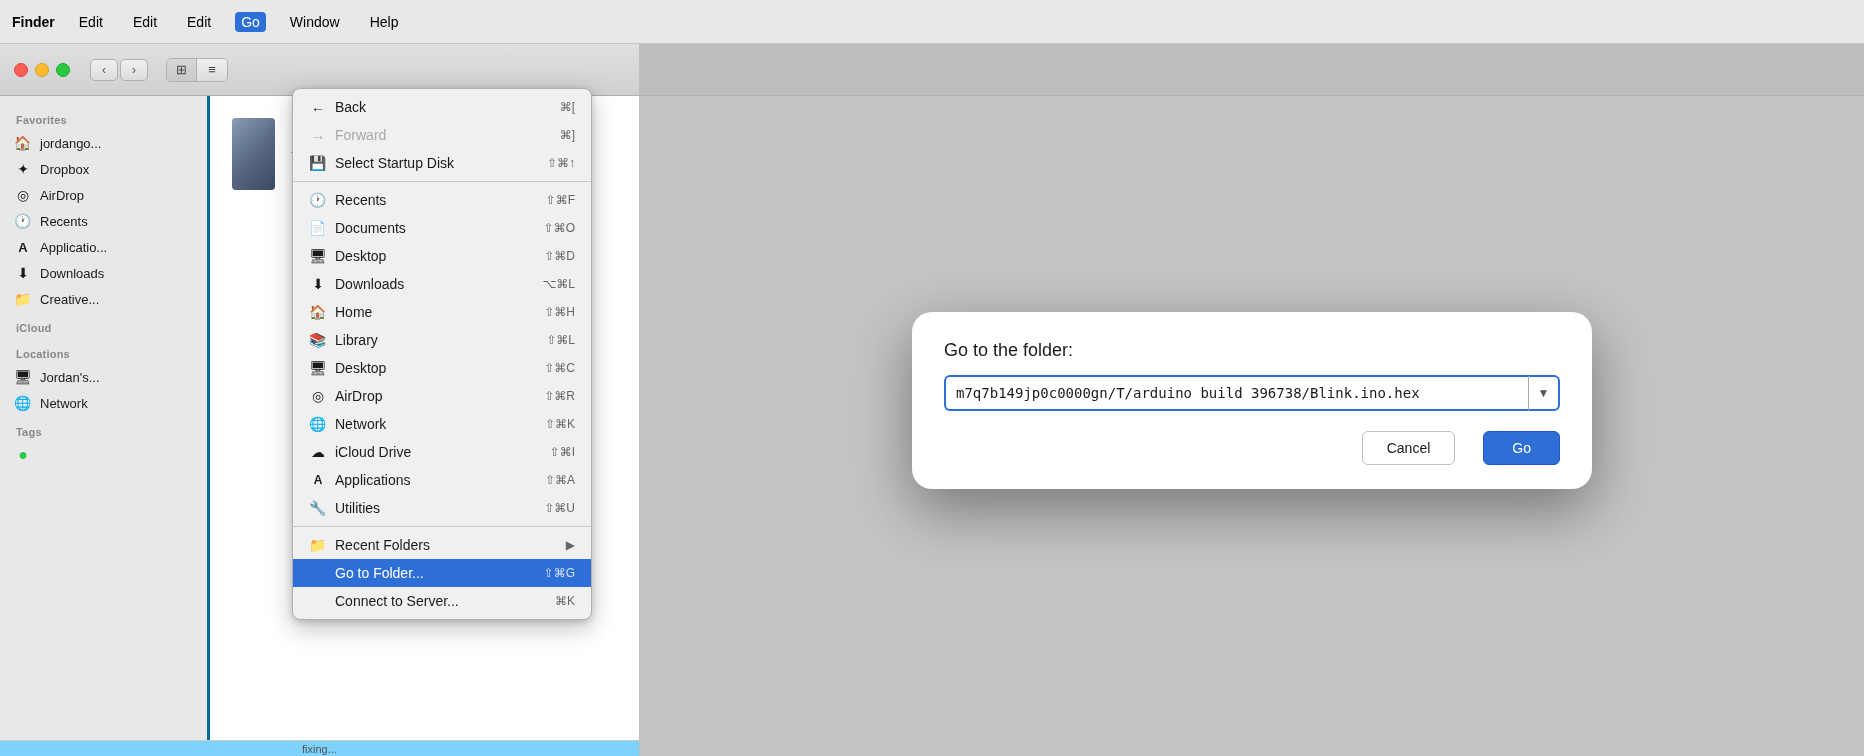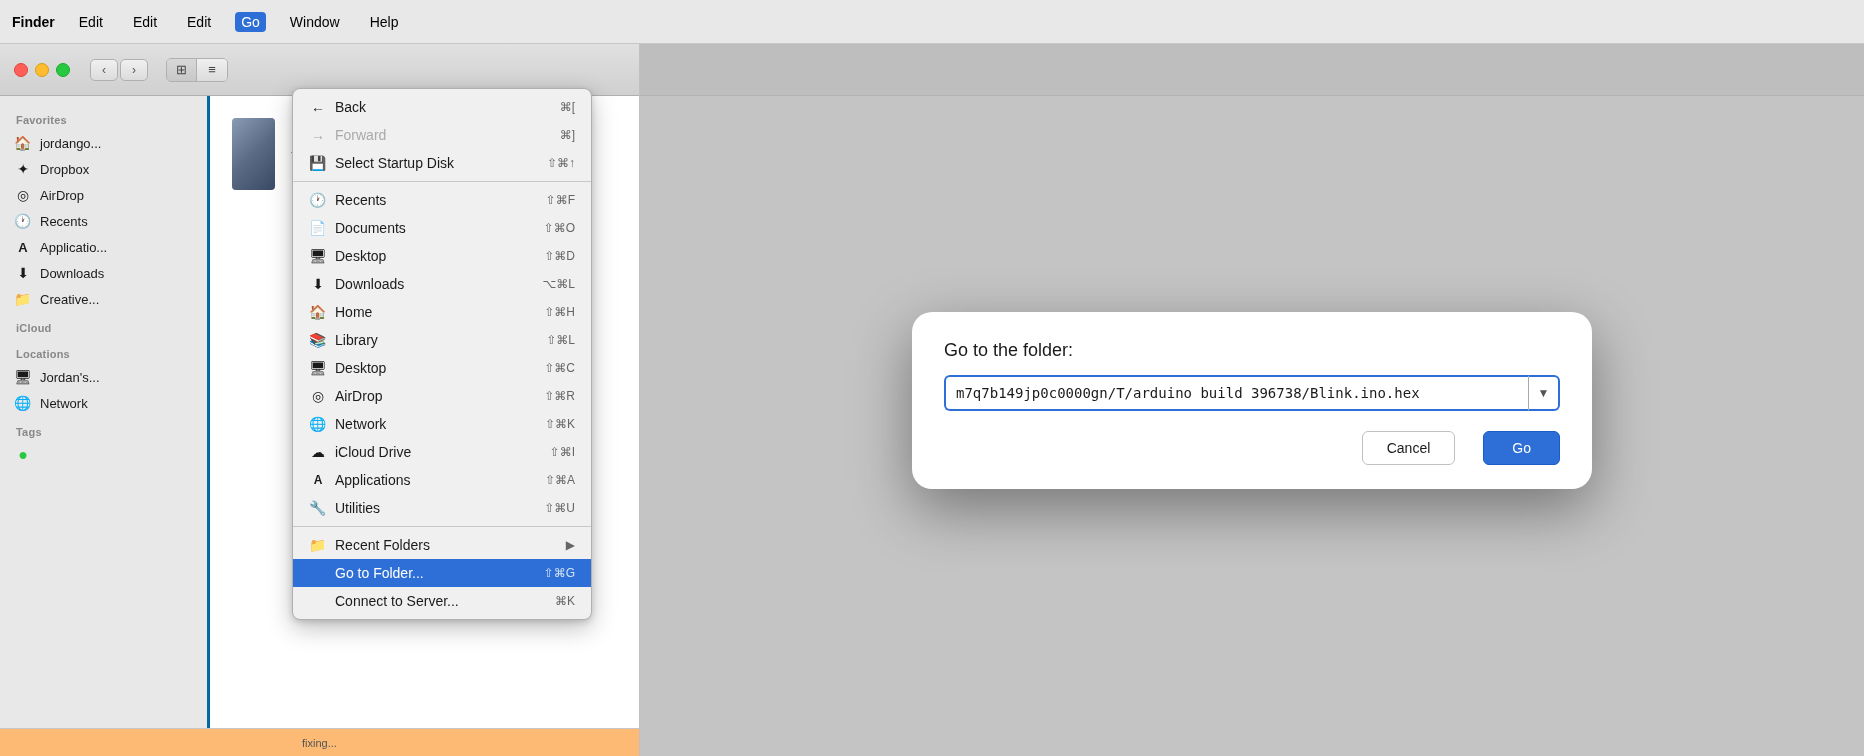--- a/index.html
+++ b/index.html
@@ -209,22 +209,22 @@
       align-items: center;
       justify-content: center;
     }
     .thumb-img {
       width: 100%;
       height: 100%;
       background: linear-gradient(135deg, #8a9bb5 0%, #5a6a85 50%, #3a4a65 100%);
       position: relative;
     }
     .status-bar-finder {
-      height: 28px;
-      background: #fdba74;
+      height: 16px;
+      background: #7dd3fc;
       border-top: 1px solid #c8c8c8;
       display: flex;
       align-items: center;
       justify-content: center;
       font-size: 11px;
       color: #555;
     }
 
     
     .dropdown-overlay {

